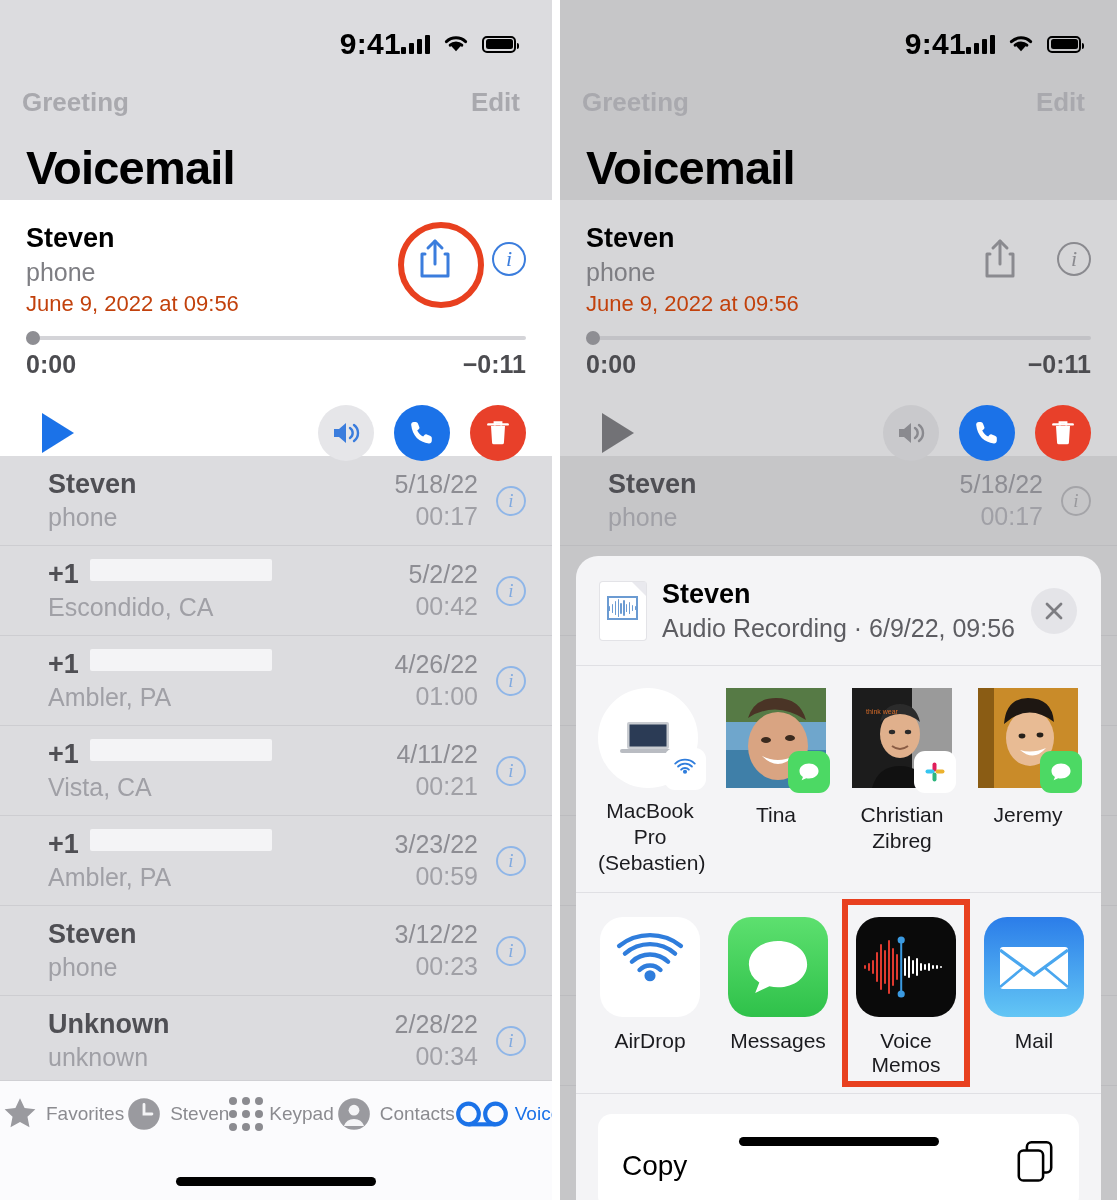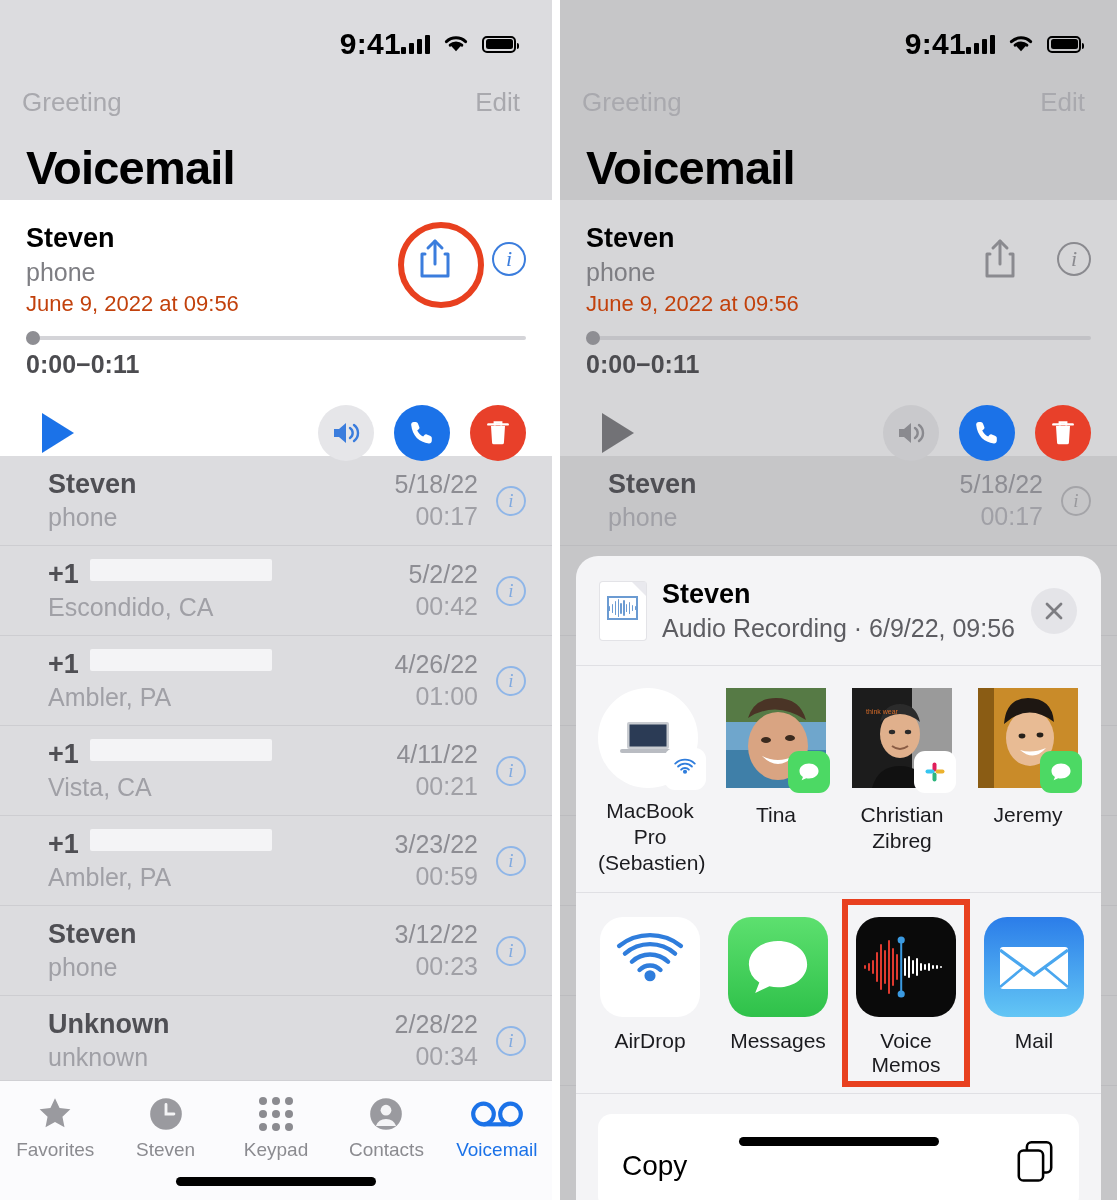--- a/index.html
+++ b/index.html
@@ -26,21 +26,21 @@
   .sig i:nth-child(3){height:15px} .sig i:nth-child(4){height:19px}
   .batt { width: 34px; height: 17px; border: 2.5px solid #000; border-radius: 5px; position: relative; }
   .batt::after { content:''; position:absolute; left:1.5px; top:1.5px; bottom:1.5px; right:1.5px;
                  background:#000; border-radius:2.5px; }
   .batt::before { content:''; position:absolute; right:-5px; top:5px; width:2.5px; height:6px;
                   background:#000; border-radius:0 2px 2px 0; }
 
   
   .navbar { height: 56px; display: flex; align-items: center; justify-content: space-between;
             padding: 0 32px 0 22px; }
-  .nav-link { font-size: 26px; color: #a9a9ae; }
+  .nav-link { font-size: 26px; color: #a9a9ae; font-weight: bold; }
   .large-title { font-size: 47px; font-weight: bold; color: #000; padding: 10px 0 0 26px;
                  letter-spacing: -0.8px; }
   .header-zone { height: 200px; }
 
   
   .detail { background: #fff; padding: 22px 26px 20px 26px; height: 256px; position: relative; }
   .panel.right .detail { background: #d6d6d8; }
   .detail-top { display: flex; align-items: flex-start; justify-content: space-between; }
   .d-name { font-size: 27px; font-weight: bold; color: #000; line-height: 1.25; }
   .d-sub  { font-size: 25px; color: #7e7e83; line-height: 1.32; }
@@ -49,21 +49,21 @@
 
   .share-ring { position: relative; width: 62px; height: 62px; display:flex; align-items:center; justify-content:center; }
   .share-ring.hl::after { content:''; position:absolute; left:-6px; top:-6px; width:74px; height:74px;
       border: 6px solid #e8401f; border-radius: 50%; }
 
   .scrub { margin-top: 18px; }
   .scrub-track { height: 4px; background: #d4d4d8; border-radius: 2px; position: relative; }
   .panel.right .scrub-track { background:#c2c2c6; }
   .scrub-knob { position: absolute; left: 0; top: -5px; width: 14px; height: 14px; border-radius: 50%;
                 background: #8e8e93; }
-  .times { display: flex; justify-content: flex-start; margin-top: 10px; }
+  .times { display: flex; justify-content: space-between; margin-top: 10px; }
   .times span { font-size: 25px; font-weight: bold; color: #4c4c50; }
 
   .controls { display: flex; align-items: center; justify-content: space-between; margin-top: 26px; }
   .play-tri { width: 0; height: 0; border-left: 32px solid #1b72e8; border-top: 20px solid transparent;
               border-bottom: 20px solid transparent; margin-left: 16px; }
   .panel.right .play-tri { border-left-color: #727276; }
   .ctrl-right { display: flex; align-items: center; gap: 20px; }
   .cbtn { width: 56px; height: 56px; border-radius: 50%; display: flex; align-items: center;
           justify-content: center; }
   .cbtn.speaker { background: #e6e6e9; }
@@ -87,21 +87,21 @@
   .vm-date { font-size: 25px; color: #8d8d93; line-height: 1.22; }
   .vm-dur  { font-size: 25px; color: #a0a0a6; line-height: 1.3; }
   .info-circle { width: 30px; height: 30px; border: 2px solid #8fb6e8; border-radius: 50%;
                  display:flex; align-items:center; justify-content:center; color:#7fa9e0;
                  font-size: 19px; font-style: italic; font-family: "Liberation Serif", serif; flex: 0 0 auto; }
   .panel.right .info-circle { border-color:#a4a4a8; color:#99999d; }
 
   
   .tabbar { position: absolute; left: 0; bottom: 0; width: 100%; height: 120px; background: #fbfbfd;
             border-top: 1px solid #d0d0d4; display: flex; align-items: flex-start; padding-top: 14px; }
-  .tab { flex: 1; display: flex; flex-direction: column; align-items: center; gap: 6px; }
+  .tab { flex: 1; display: flex; flex-direction: row; align-items: center; gap: 6px; }
   .tab-label { font-size: 19px; color: #8b8b90; }
   .tab.active .tab-label { color: #1b72e8; }
   .home-ind { position: absolute; bottom: 14px; left: 50%; transform: translateX(-50%);
               width: 200px; height: 9px; border-radius: 5px; background: #000; }
 
   
   .keypad-grid { display: grid; grid-template-columns: repeat(3, 8px); gap: 5px; }
   .keypad-grid i { width: 8px; height: 8px; border-radius: 50%; background: #8b8b90; display:block; }
 
   

